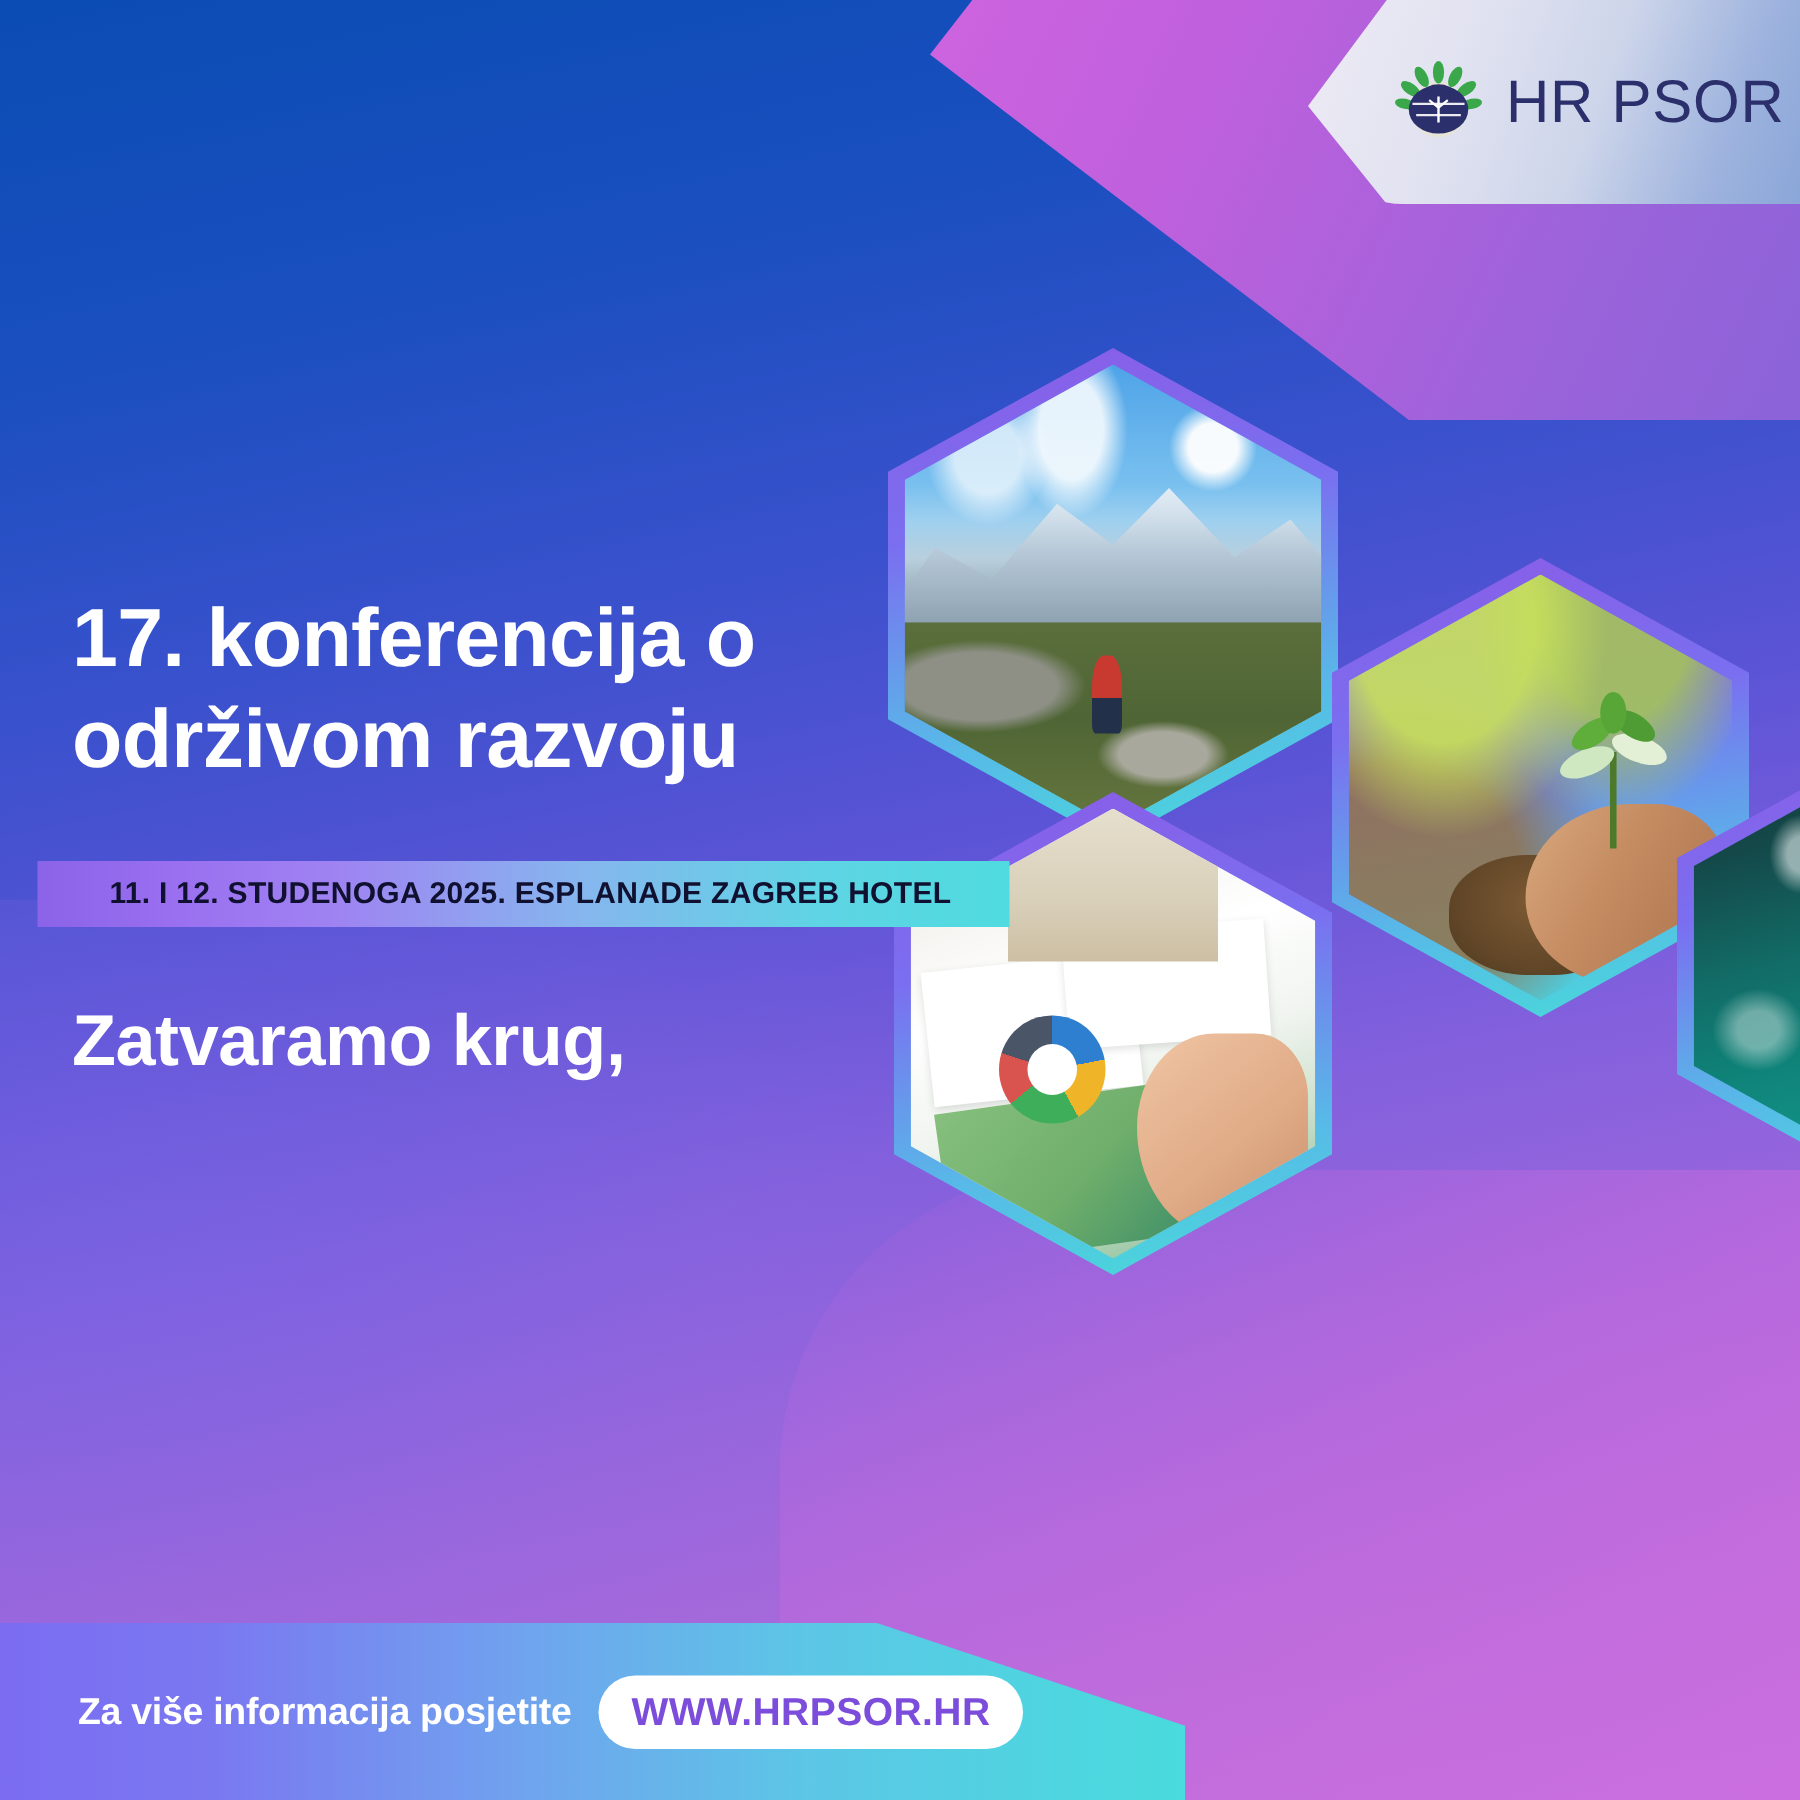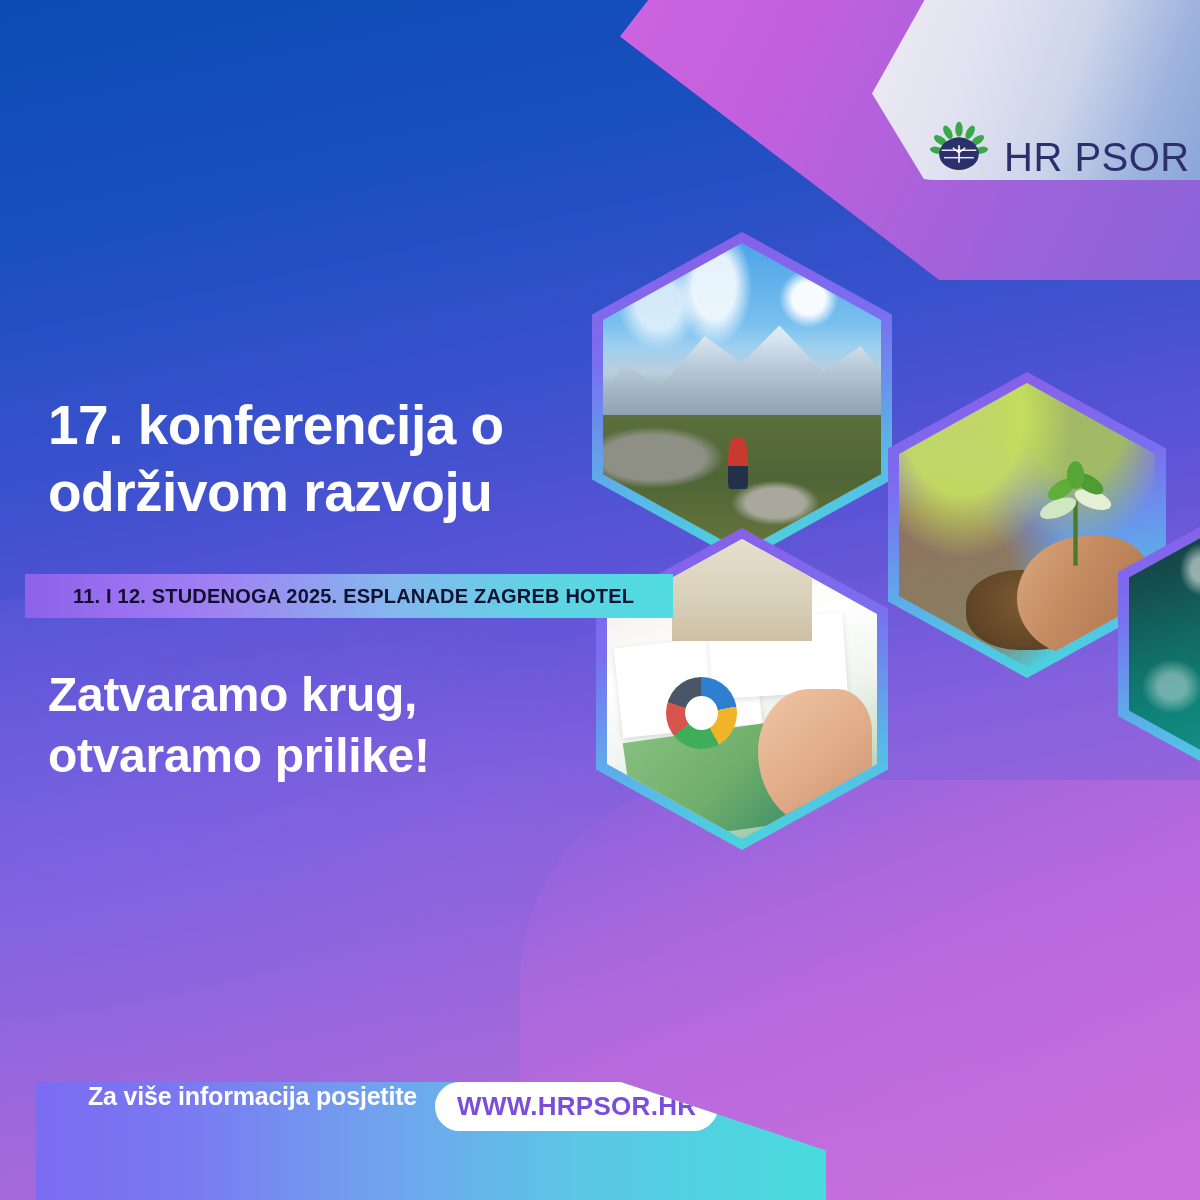--- a/index.html
+++ b/index.html
@@ -52,26 +52,26 @@
     height: 560px;
     background: radial-gradient(ellipse at 35% 40%, rgba(120,104,232,0.40) 0%, rgba(140,108,228,0.12) 55%, rgba(150,110,225,0) 75%);
   }
 
   
   .logo-plate {
     position: absolute;
     top: 0;
     left: 872px;
     width: 328px;
-    height: 180px;
+    height: 136px;
     background: linear-gradient(110deg, #eceaf4 0%, #e2e3f1 30%, #cdd5ea 58%, #9fb4de 82%, #8aa6d8 100%);
     clip-path: polygon(16% 0%, 100% 0%, 100% 100%, 16% 100%, 0% 52%);
     border-radius: 0 0 0 64px;
     display: flex;
-    align-items: flex-end;
+    align-items: center;
     padding-left: 56px;
     box-sizing: border-box;
   }
   .logo-mark {
     width: 62px;
     height: 62px;
     flex: 0 0 auto;
     margin-right: 14px;
   }
   .logo-word {
@@ -258,22 +258,21 @@
   
   .footer-band {
     position: absolute;
     left: 0;
     bottom: 0;
     width: 790px;
     height: 118px;
     background: linear-gradient(90deg, #7b6cf2 0%, #7a78f1 18%, #70a3ee 44%, #5cc6e6 68%, #4fd4e0 88%, #49dbdd 100%);
     clip-path: polygon(0% 0%, 74% 0%, 100% 58%, 100% 100%, 0% 100%);
     display: flex;
-    align-items: flex-start;
-    margin-left: 36px;
+    align-items: center;
   }
   .footer-text {
     margin-left: 52px;
     color: #ffffff;
     font-size: 25px;
     font-weight: 700;
     letter-spacing: -0.2px;
     white-space: nowrap;
   }
   .url-pill {
@@ -368,21 +367,20 @@
     <div>17. konferencija o</div>
     <div>održivom razvoju</div>
   </div>
 
   <div class="date-band">
     <span class="date-text">11. I 12. STUDENOGA 2025. ESPLANADE ZAGREB HOTEL</span>
   </div>
 
   <div class="tagline">
     <div>Zatvaramo krug,</div>
-    <div>otvaramo prilike!</div>
   </div>
 
   <div class="footer-band">
     <span class="footer-text">Za više informacija posjetite</span>
     <span class="url-pill">WWW.HRPSOR.HR</span>
   </div>
 
 </div>
 
 </body></html>

